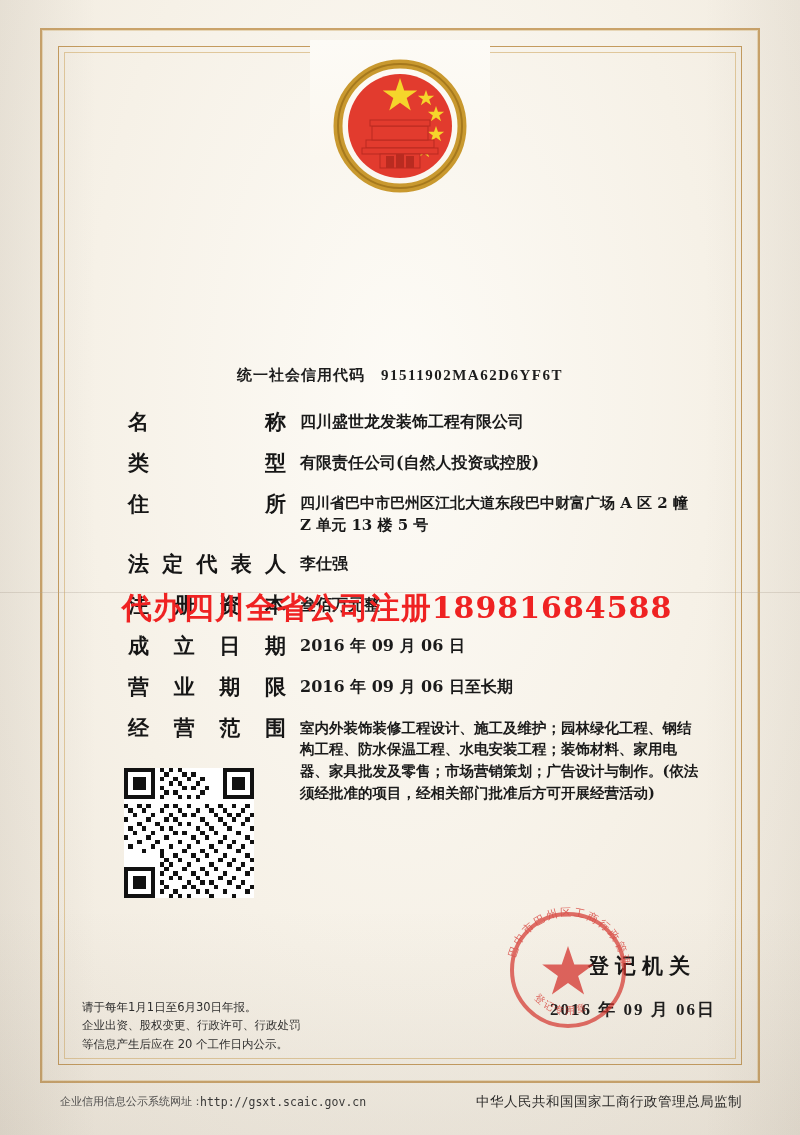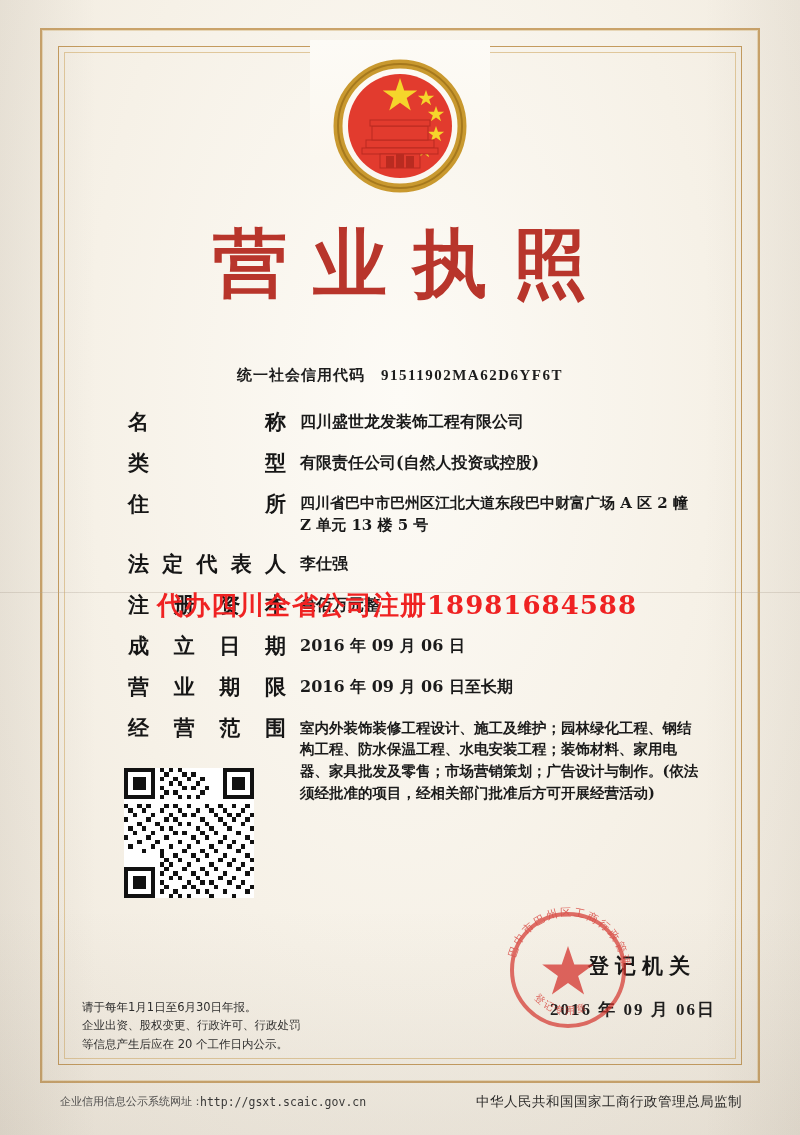--- a/index.html
+++ b/index.html
@@ -113,21 +113,21 @@
     font-weight:bold;
     font-family:"DejaVu Serif", serif;
   }
   .value.small{font-size:15px;line-height:1.45;}
   .value.scope{font-size:14.5px;line-height:1.5;letter-spacing:0px;}
   
   .watermark{
     position:absolute;
     left:0;right:6px;top:588px;
     text-align:center;
-    font-size:26px;
+    font-size:30px;
     color:#ef2222;
     font-weight:bold;
     letter-spacing:1px;
     z-index:8;
     font-family:"DejaVu Serif", serif;
   }
   
   .qr{
     position:absolute;
     left:124px;top:768px;
@@ -240,21 +240,20 @@
         </g>
         <g fill="#b92b20">
           <rect x="66" y="112" width="8" height="12"></rect>
           <rect x="86" y="112" width="8" height="12"></rect>
           <rect x="76" y="110" width="8" height="14"></rect>
         </g>
       </svg>
     </div>
   </div>
 
-  <div class="title">营业执照</div>
 
   <div class="credit-line">
     <span>统一社会信用代码</span><span class="code">91511902MA62D6YF6T</span>
   </div>
 
   <div class="hline"></div>
 
   <div class="fields">
 
     <div class="row">

